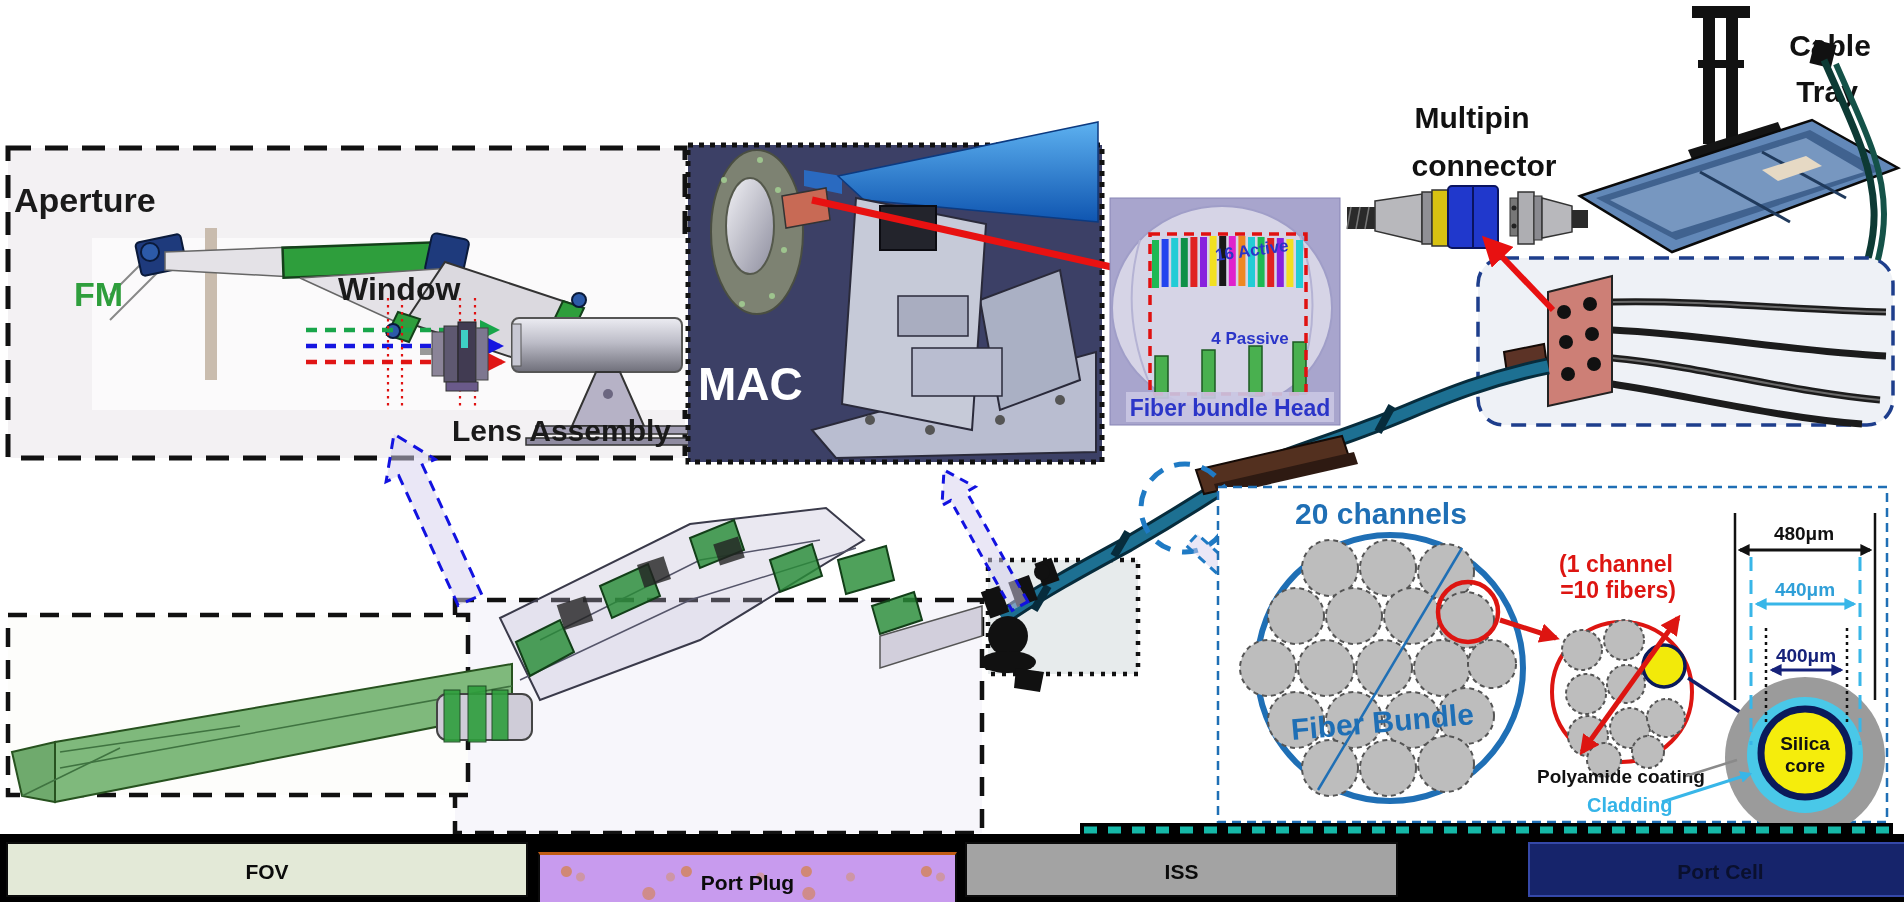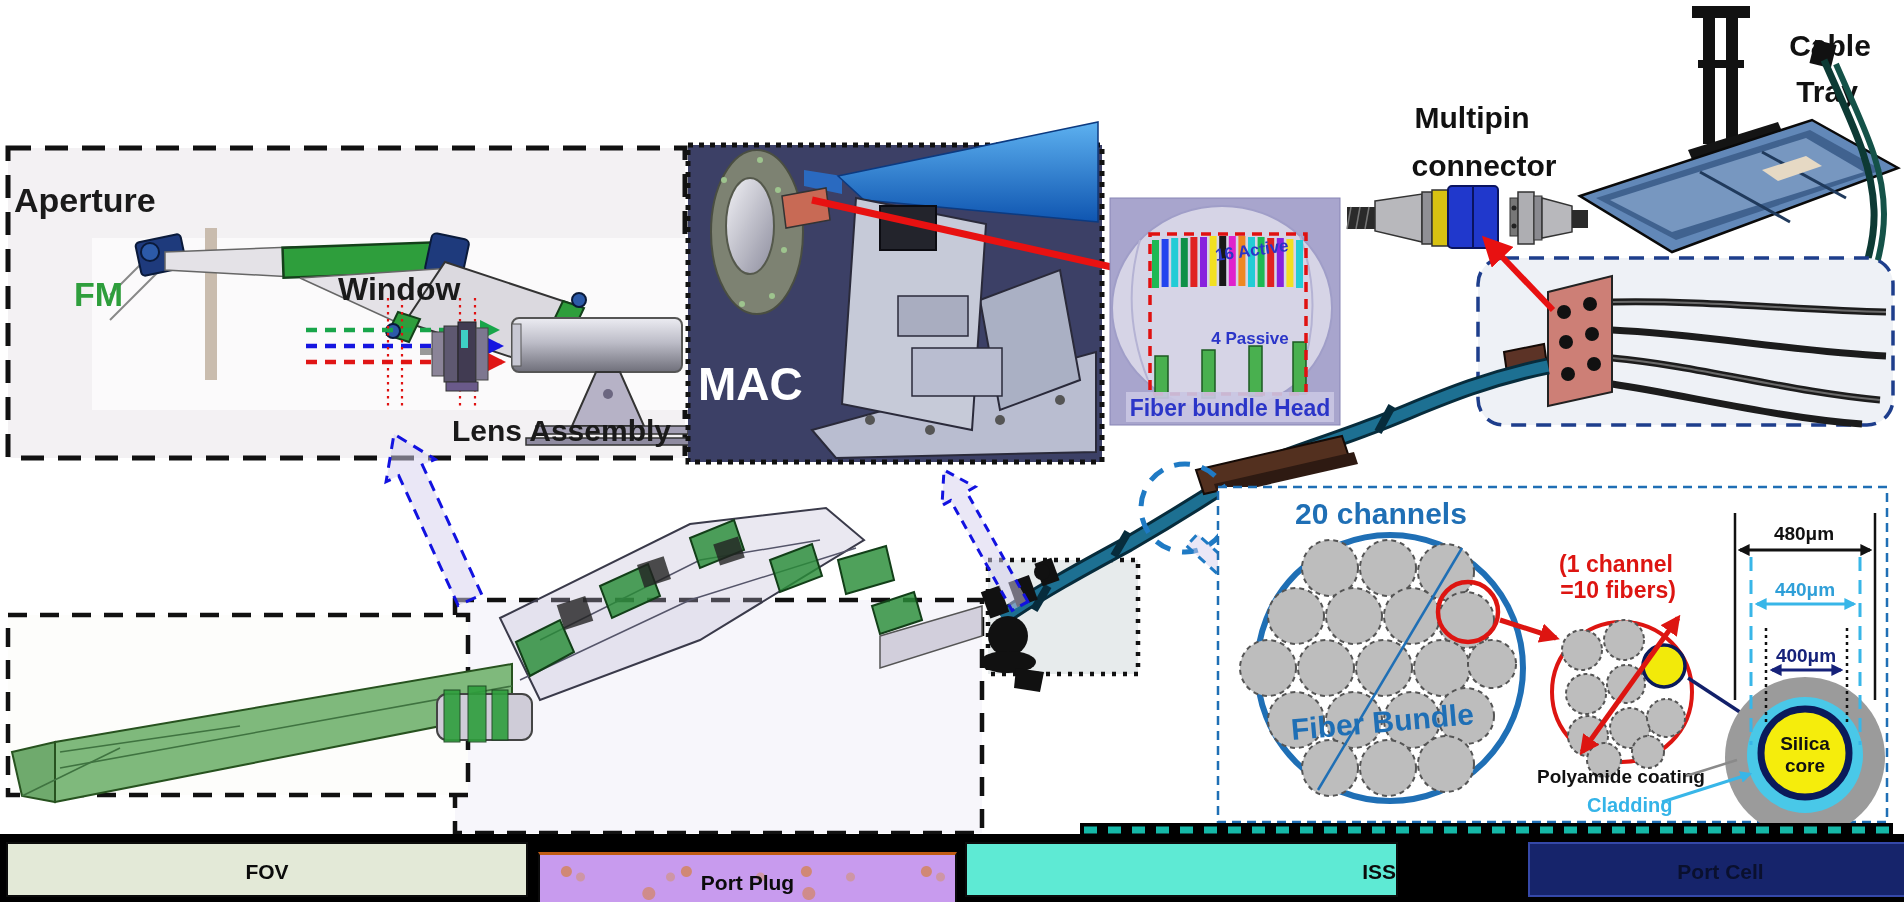--- a/index.html
+++ b/index.html
@@ -9,21 +9,21 @@
   svg text{font-family:"Liberation Sans",sans-serif;font-weight:bold;}
   #bottombar{position:absolute;left:0;top:834px;width:1904px;height:68px;background:#000;}
   .seclabel{position:absolute;top:8px;height:55px;line-height:55px;text-align:center;
             font-size:21px;font-weight:bold;color:#0b0b0b;border:2px solid #0b0b0b;box-sizing:border-box;}
   #sec-fov{left:6px;width:522px;background:#e3e9d7;}
   #sec-portplug{left:538px;width:419px;background:#c89bee;border-top:3px solid #c05c14;
      background-image:radial-gradient(circle at 22% 30%, rgba(216,120,18,.55) 0 5px, transparent 6px),
                       radial-gradient(circle at 68% 70%, rgba(216,120,18,.45) 0 6px, transparent 7px),
                       radial-gradient(circle at 45% 55%, rgba(216,140,30,.35) 0 4px, transparent 5px);
      background-size:120px 55px, 160px 55px, 90px 40px;margin-top:10px;}
-  #sec-iss{left:965px;width:433px;background:#5eead4;text-align:right;}
+  #sec-iss{left:965px;width:433px;background:#a3a3a3;}
   #sec-portcell{left:1500px;width:385px;background:#16246b;border:2px solid #3548a8;color:#0a102e;margin-left:28px;}
 </style>
 </head>
 <body>
 
 <div id="stage">
 <svg id="art" width="1904" height="902" viewBox="0 0 1904 902">
   <defs>
     <linearGradient id="lgTube" x1="0" y1="0" x2="0" y2="1">
       <stop offset="0" stop-color="#ececf2"></stop>

